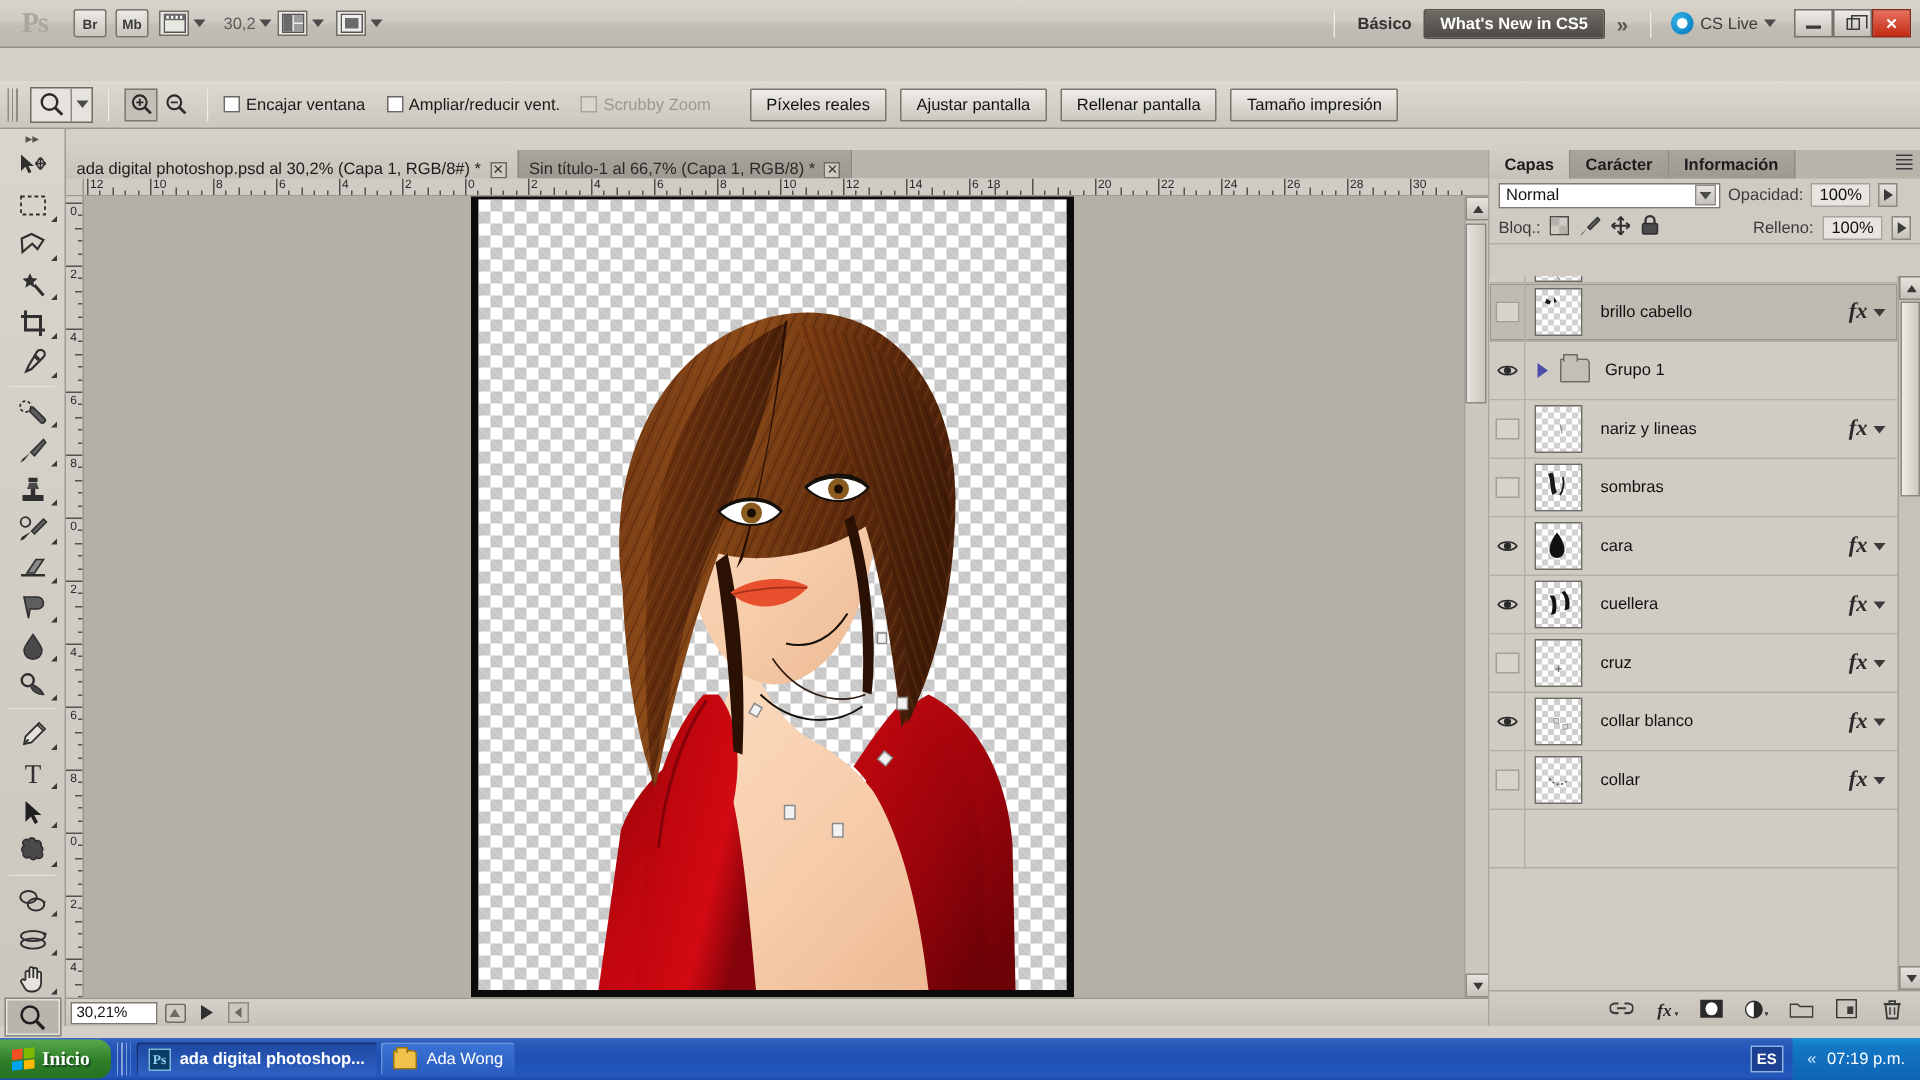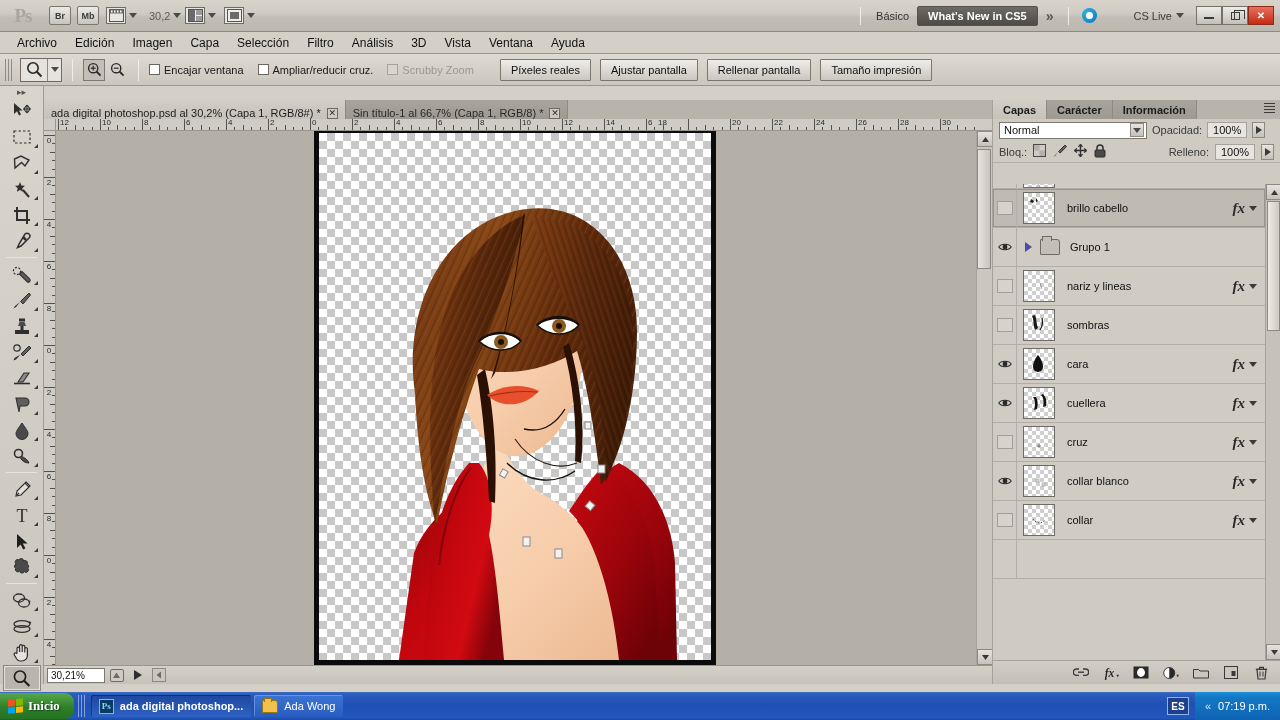--- a/index.html
+++ b/index.html
@@ -33,36 +33,36 @@
     display:flex; align-items:center; gap:3px; margin:0 4px; cursor:default;
   }
   .tb-icon {
     width:20px;height:17px;border:1px solid #6f6b65;background:#e9e7e2;
     display:flex;align-items:center;justify-content:center;
   }
   .caret { width:0;height:0;border-left:4px solid transparent;border-right:4px solid transparent;border-top:5px solid #4a4a4a; }
   .zoomval { font-size:11px; color:#5d5d5d; margin:0 3px 0 8px; }
   .tb-spacer { flex:1; }
   .vsep { width:1px;height:18px;background:#a9a5a0;margin:0 7px;border-right:1px solid #efedea; }
-  .workspace-label { font-size:11px; font-weight:normal; color:#333; padding:0 8px; cursor:default;}
+  .workspace-label { font-size:11px; font-weight:bold; color:#333; padding:0 8px; cursor:default;}
   .whatsnew {
     height:20px; padding:0 10px; border:1px solid #55524d; border-radius:2px;
     background:linear-gradient(to bottom,#6e6a64,#4e4b46);
     color:#fff; font-size:11px; font-weight:bold;
     display:flex;align-items:center; cursor:default;
   }
   .chevrons { color:#5a5753; font-size:14px; font-weight:bold; padding:0 8px; cursor:default;}
   .cslive { display:flex;align-items:center;gap:4px;padding:0 6px;cursor:default;}
   .cslive-dot {
     width:15px;height:15px;border-radius:50%;
     background:radial-gradient(circle at 35% 35%,#35b6e8,#0070b8);
     position:relative;
   }
   .cslive-dot:after{content:"";position:absolute;left:4px;top:4px;width:7px;height:7px;border-radius:50%;background:#fff;}
-  .cslive-label{font-size:11px;color:#3b3b3b;margin-left:32px;}
+  .cslive-label{font-size:11px;color:#3b3b3b;}
   .wbtns { display:flex; margin-right:6px; margin-left:6px; }
   .wbtn {
     width:26px;height:19px;border:1px solid #75716b;
     background:linear-gradient(to bottom,#eeece8,#c4c0b8);
     display:flex;align-items:center;justify-content:center;
     font-size:10px;color:#2e2e2e; cursor:default;
   }
   .wbtn.close {
     background:linear-gradient(to bottom,#e8705f,#c32b12);
     color:#fff;font-weight:bold;border-color:#8d2a1a;
@@ -358,33 +358,20 @@
       <div class="wbtn">
           <i class="minglyph"></i>
         </div>
       <div class="wbtn">
           <i class="maxglyph"></i>
         </div>
       <div class="wbtn close">✕</div>
     </div>
   </div>
 
-  <div class="menubar">
-    <div class="menuitem">Archivo</div>
-    <div class="menuitem">Edición</div>
-    <div class="menuitem">Imagen</div>
-    <div class="menuitem">Capa</div>
-    <div class="menuitem">Selección</div>
-    <div class="menuitem">Filtro</div>
-    <div class="menuitem">Análisis</div>
-    <div class="menuitem">3D</div>
-    <div class="menuitem">Vista</div>
-    <div class="menuitem">Ventana</div>
-    <div class="menuitem">Ayuda</div>
-  </div>
 
   <div class="optionsbar">
     <div class="grip"></div>
     <div class="tool-preset">
       <span class="tp-icon">
         <svg width="17" height="17" viewBox="0 0 17 17">
             <circle cx="7" cy="7" r="5.2" fill="none" stroke="#2a2a2a" stroke-width="1.6"></circle>
             <line x1="10.8" y1="10.8" x2="15.5" y2="15.5" stroke="#2a2a2a" stroke-width="2"></line>
           </svg>
       </span>
@@ -412,21 +399,21 @@
       </div>
     </div>
     <div class="obsep"></div>
 
     <div class="cbox">
       <span class="chk"></span>
       <span>Encajar ventana</span>
     </div>
     <div class="cbox">
       <span class="chk"></span>
-      <span>Ampliar/reducir cruz.</span>
+      <span>Ampliar/reducir vent.</span>
     </div>
     <div class="cbox disabled">
       <span class="chk"></span>
       <span>Scrubby Zoom</span>
     </div>
     <div style="width:8px"></div>
     <div class="obtn">Píxeles reales</div>
     <div class="obtn">Ajustar pantalla</div>
     <div class="obtn">Rellenar pantalla</div>
     <div class="obtn">Tamaño impresión</div>

